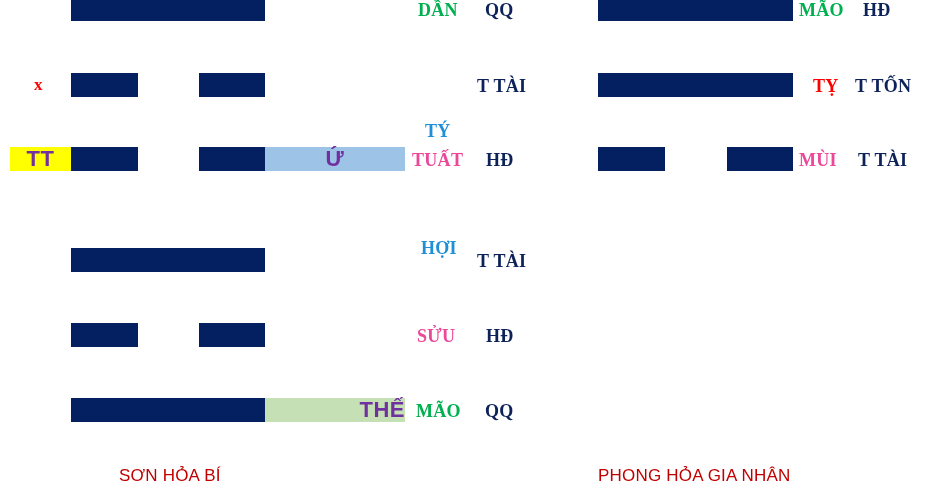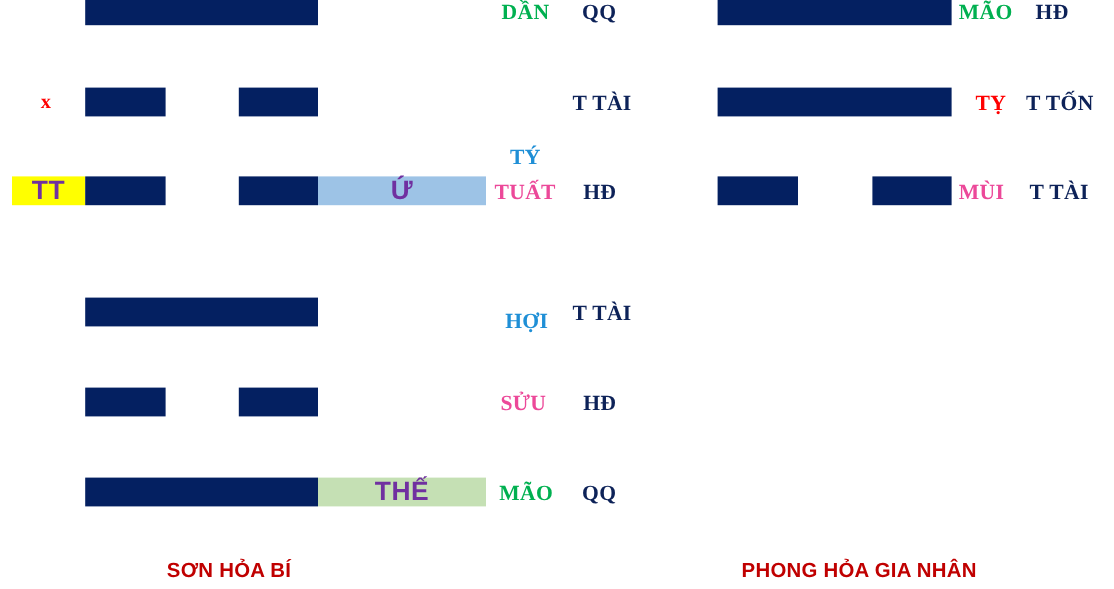--- a/index.html
+++ b/index.html
@@ -56,26 +56,25 @@
     font-weight:bold;
     font-size:17px;
     color:#ff0000;
     line-height:24px;
     height:24px;
   }
 
   .hex-title{
     position:absolute;
     font-family:"Liberation Sans", sans-serif;
-    font-weight:bold;
+    font-weight:normal;
     font-size:17px;
     color:#c00000;
     letter-spacing:.2px;
     white-space:nowrap;
-    margin-left:20px;
   }
 </style>
 </head>
 <body>
 
 <div class="stage">
 
   <div class="seg navy" style="left:71px;top:-3px;width:194px;"></div>
   <div class="lbl c-green" style="left:418px;top:-2px;">DẦN</div>
   <div class="lbl c-navy" style="left:485px;top:-2px;">QQ</div>
@@ -89,31 +88,31 @@
   <div class="seg yellow" style="left:10px;top:147px;width:61px;"></div>
   <div class="band-label purple" style="left:10px;top:147px;width:61px;">TT</div>
   <div class="seg navy" style="left:71px;top:147px;width:67px;"></div>
   <div class="seg navy" style="left:199px;top:147px;width:66px;"></div>
   <div class="seg lightblue" style="left:265px;top:147px;width:140px;"></div>
   <div class="band-label purple" style="left:265px;top:147px;width:140px;">Ứ</div>
   <div class="lbl c-orange" style="left:412px;top:148px;">TUẤT</div>
   <div class="lbl c-navy" style="left:486px;top:148px;">HĐ</div>
 
   <div class="seg navy" style="left:71px;top:248px;width:194px;"></div>
-  <div class="lbl c-blue" style="left:421px;top:255px;">HỢI</div>
+  <div class="lbl c-blue" style="left:421px;top:236px;">HỢI</div>
   <div class="lbl c-navy" style="left:477px;top:249px;">T TÀI</div>
 
   <div class="seg navy" style="left:71px;top:323px;width:67px;"></div>
   <div class="seg navy" style="left:199px;top:323px;width:66px;"></div>
   <div class="lbl c-orange" style="left:417px;top:324px;">SỬU</div>
   <div class="lbl c-navy" style="left:486px;top:324px;">HĐ</div>
 
   <div class="seg navy" style="left:71px;top:398px;width:194px;"></div>
   <div class="seg lightgreen" style="left:265px;top:398px;width:140px;"></div>
-  <div class="band-label purple" style="left:265px;top:398px;width:140px;">THẾ</div>
+  <div class="band-label purple" style="left:265px;top:398px;width:140px;text-align:right;">THẾ</div>
   <div class="lbl c-green" style="left:416px;top:399px;">MÃO</div>
   <div class="lbl c-navy" style="left:485px;top:399px;">QQ</div>
 
   <div class="hex-title" style="left:119px;top:466px;">SƠN HỎA BÍ</div>
 
   <div class="seg navy" style="left:598px;top:-3px;width:195px;"></div>
   <div class="lbl c-green" style="left:799px;top:-2px;">MÃO</div>
   <div class="lbl c-navy" style="left:863px;top:-2px;">HĐ</div>
 
   <div class="seg navy" style="left:598px;top:73px;width:195px;"></div>

